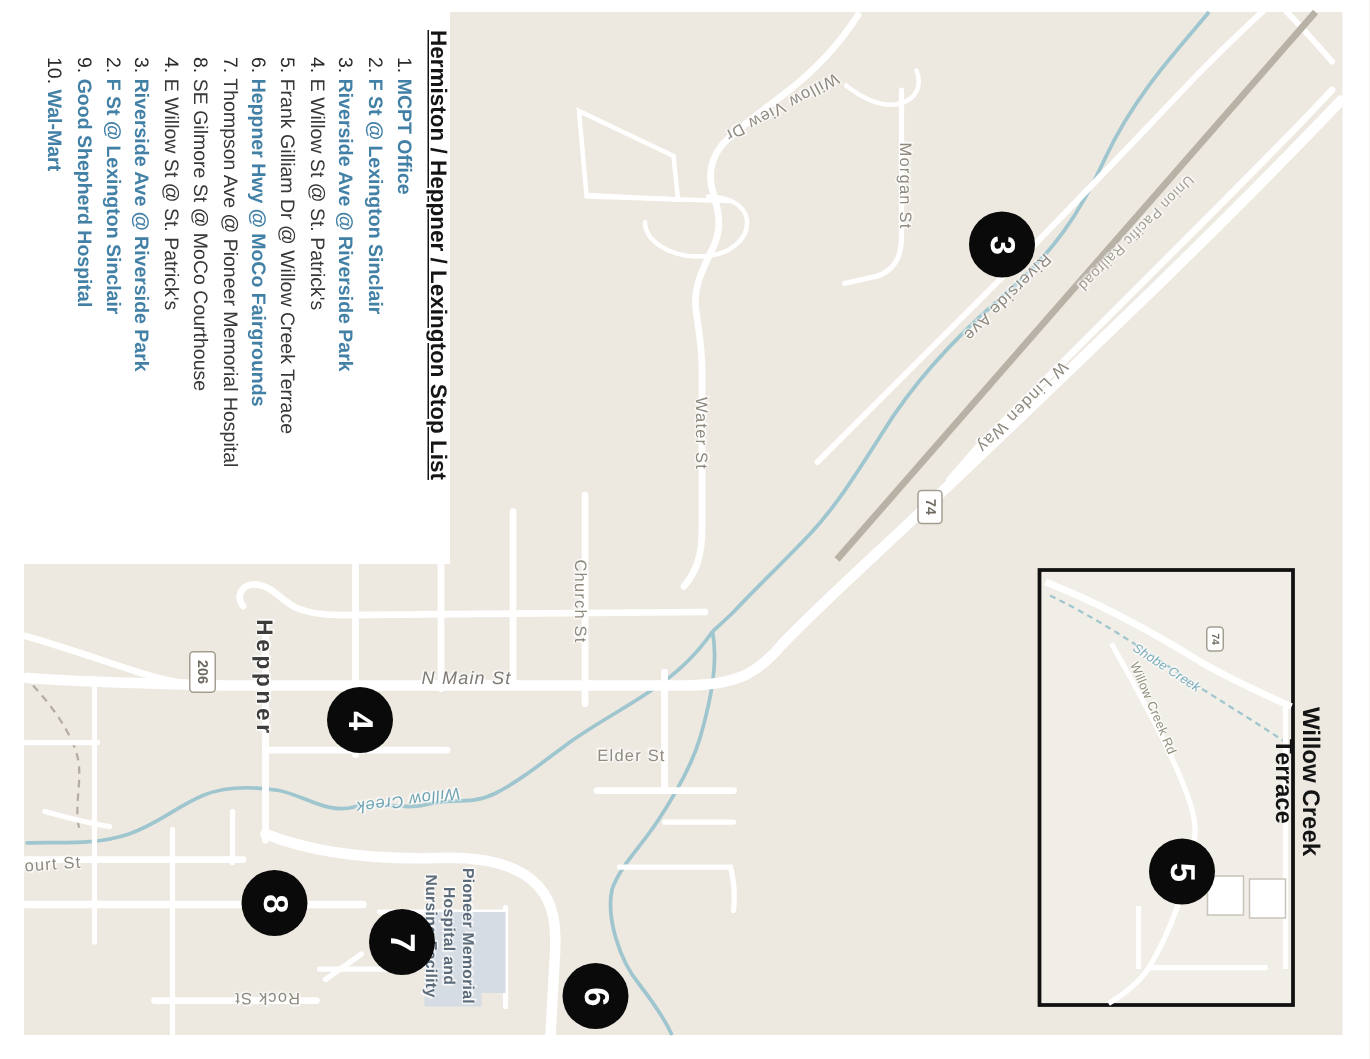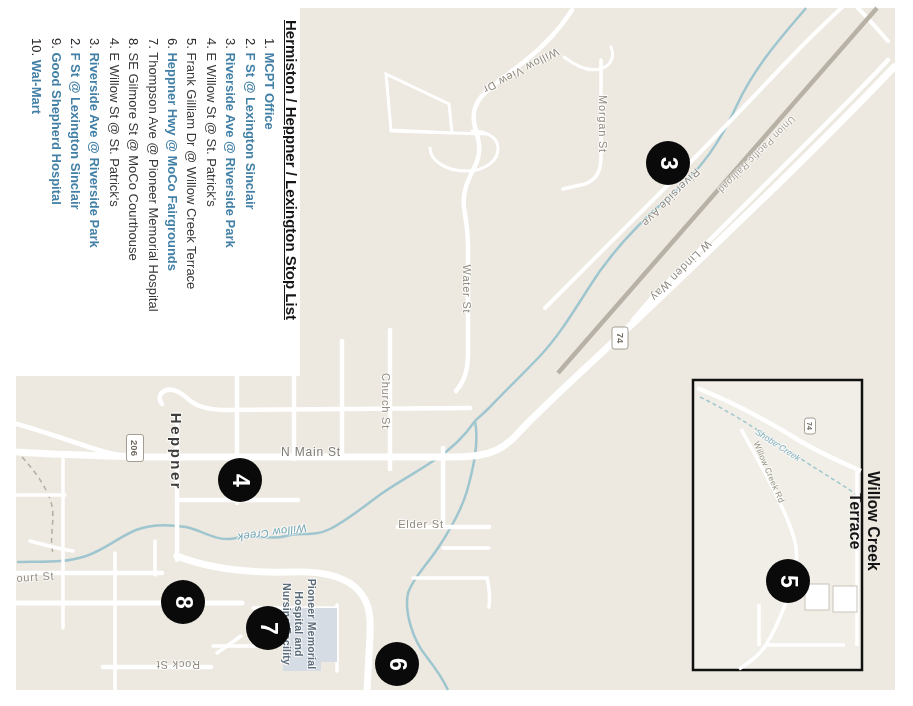--- a/index.html
+++ b/index.html
@@ -117,22 +117,22 @@
       <path d="M 697,388 C 733,402 766,420 800,441 C 824,455 845,464 861,471" stroke="#ffffff" stroke-width="4.5" fill="none"></path>
       <path d="M 700,397 C 741,417 772,440 801,459 C 826,475 846,487 860,497" stroke="#9fc6cf" stroke-width="1.5" stroke-dasharray="4 3" fill="none"></path>
       <path d="M 741,429 C 756,456 776,491 788,521 C 796,540 798,551 796,561 C 791,591 781,620 766,645 C 759,656 749,663 739,669" stroke="#ffffff" stroke-width="3.5" fill="none"></path>
       <path d="M 857,468 L 857,646 M 766,645 L 845,645 M 759,604 L 759,646" stroke="#ffffff" stroke-width="3.5" fill="none"></path>
       <rect x="805" y="584" width="24" height="26" fill="#ffffff" stroke="#c9c4ba" stroke-width="1"></rect>
       <rect x="833" y="586" width="24" height="26" fill="#ffffff" stroke="#c9c4ba" stroke-width="1"></rect>
     </g>
   </svg>
 
   <div id="overlay">
-    <div class="lbl big" style="left:311px;top:452px;">N Main St</div>
-    <div class="lbl" style="left:421px;top:524px;text-align:right;">Elder St</div>
+    <div class="lbl big" style="left:311px;top:452px;font-style:italic;">N Main St</div>
+    <div class="lbl" style="left:421px;top:504px;text-align:right;">Elder St</div>
     <div class="lbl rot-4" style="left:31px;top:577px;">Court St</div>
     <div class="lbl rot180" style="left:178px;top:665px;">Rock St</div>
     <div class="lbl rot90" style="left:386px;top:401px;">Church St</div>
     <div class="lbl rot90" style="left:467px;top:289px;">Water St</div>
     <div class="lbl rot90" style="left:603px;top:124px;">Morgan St</div>
     <div class="lbl rot152" style="left:521px;top:71px;">Willow View Dr</div>
     <div class="lbl rot135" style="left:671px;top:198px;">Riverside Ave</div>
     <div class="lbl rot135" style="left:681px;top:271px;">W Linden Way</div>
     <div class="lbl rail rot135" style="left:757px;top:155px;">Union Pacific Railroad</div>
     <div class="lbl water rot172" style="left:272px;top:533px;">Willow Creek</div>

